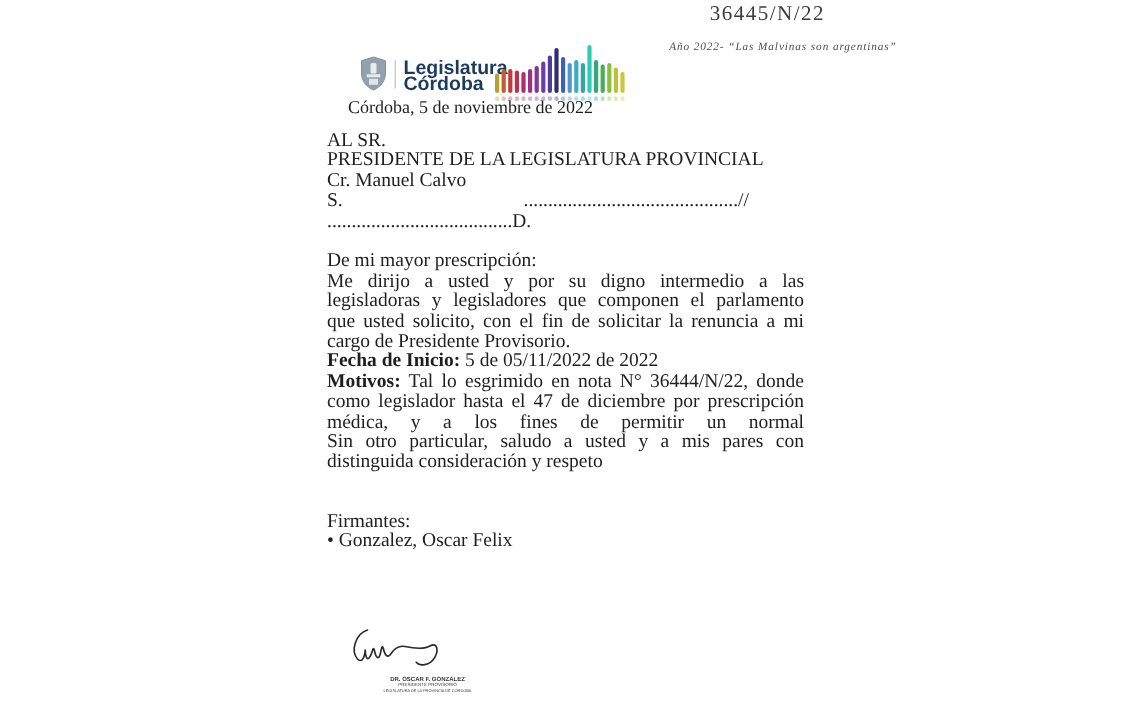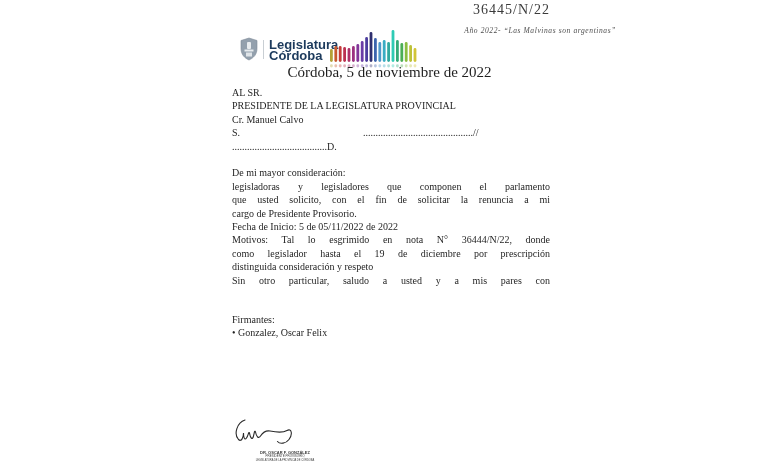--- a/index.html
+++ b/index.html
@@ -1,37 +1,37 @@
 <!DOCTYPE html>
 <html><head>
 <meta charset="utf-8">
 <style>
   html,body{margin:0;padding:0;background:#ffffff;}
   .canvas{position:relative;width:760px;height:469px;background:#ffffff;overflow:hidden;
           font-family:"Liberation Serif",serif;color:#1f1f1f;}
 
   .doc-number{position:absolute;top:2px;right:210px;font-size:14px;letter-spacing:1px;color:#3b3b3b;}
-  .motto{position:absolute;top:26px;left:428px;width:188px;text-align:right;
+  .motto{position:absolute;top:26px;left:428px;width:188px;text-align:center;
          font-style:italic;font-size:7.5px;letter-spacing:.6px;color:#4d4d4d;}
 
   
   .logo{position:absolute;left:239px;top:26px;height:44px;}
   .crest{position:absolute;left:0;top:11px;}
   .logo-divider{position:absolute;left:24px;top:14px;width:1px;height:19px;background:#c9cfd4;}
   .wordmark{position:absolute;left:30px;top:13px;font-family:"Liberation Sans",sans-serif;
             font-weight:bold;font-size:13px;line-height:11px;color:#1c3a5c;}
   .eq{position:absolute;left:91px;top:0;}
 
-  .dateline{position:absolute;left:232px;top:64px;width:315px;text-align:center;font-size:15px;}
+  .dateline{position:absolute;left:232px;top:64px;width:315px;text-align:left;font-size:12px;}
 
   
-  .letter-body{position:absolute;left:232px;top:86px;width:318px;font-size:10px;line-height:13.4px;}
+  .letter-body{position:absolute;left:218px;top:86px;width:318px;font-size:13px;line-height:13.4px;}
   .line{white-space:nowrap;}
   .just{text-align:justify;text-align-last:justify;white-space:normal;}
-  .b{font-weight:normal;}
+  .b{font-weight:bold;}
   .spacer13{height:13.4px;}
   .spacer26{height:26px;}
   .s-label{display:inline-block;width:131px;}
 
   
   .signature{position:absolute;left:230px;top:418px;width:120px;}
   .sig-svg{display:block;margin-left:2px;}
   .stamp{width:110px;text-align:center;color:#3a3a3a;font-family:"Liberation Sans",sans-serif;}
   .stamp div{line-height:1.25;}
 </style>
@@ -105,30 +105,32 @@
     <div id="recipient">
         <div class="line">AL SR.</div>
         <div class="line">PRESIDENTE DE LA LEGISLATURA PROVINCIAL</div>
         <div class="line">Cr. Manuel Calvo</div>
       </div>
     <div class="line">
       <span class="s-label">S.</span><span>............................................//</span>
     </div>
     <div class="line">......................................D.</div>
     <div class="spacer13"></div>
-    <div class="line">De mi mayor consideración:</div>
+    <div class="line">De mi mayor prescripción:</div>
     <div id="body-lines">
+        <div class="line just"><span>Me dirijo a usted y por su digno intermedio a las</span></div>
         <div class="line just"><span>legisladoras y legisladores que componen el parlamento</span></div>
         <div class="line just"><span>que usted solicito, con el fin de solicitar la renuncia a mi</span></div>
         <div class="line"><span>cargo de Presidente Provisorio.</span></div>
         <div class="line"><span class="b">Fecha de Inicio:</span><span> 5 de 05/11/2022 de 2022</span></div>
         <div class="line just"><span class="b">Motivos:</span><span> Tal lo esgrimido en nota N° 36444/N/22, donde</span></div>
-        <div class="line just"><span>como legislador hasta el 19 de diciembre por prescripción</span></div>
+        <div class="line just"><span>como legislador hasta el 47 de diciembre por prescripción</span></div>
+        <div class="line just"><span>médica, y a los fines de permitir un normal</span></div>
+        <div class="line just"><span>Sin otro particular, saludo a usted y a mis pares con</span></div>
         <div class="line"><span>distinguida consideración y respeto</span></div>
-        <div class="line just"><span>Sin otro particular, saludo a usted y a mis pares con</span></div>
       </div>
     <div class="spacer26"></div>
     <div class="line">Firmantes:</div>
     <div id="signers">
         <div class="line">• Gonzalez, Oscar Felix</div>
       </div>
   </div>
 
   <div class="signature">
     <svg class="sig-svg" width="66" height="32" viewBox="0 0 66 32">

